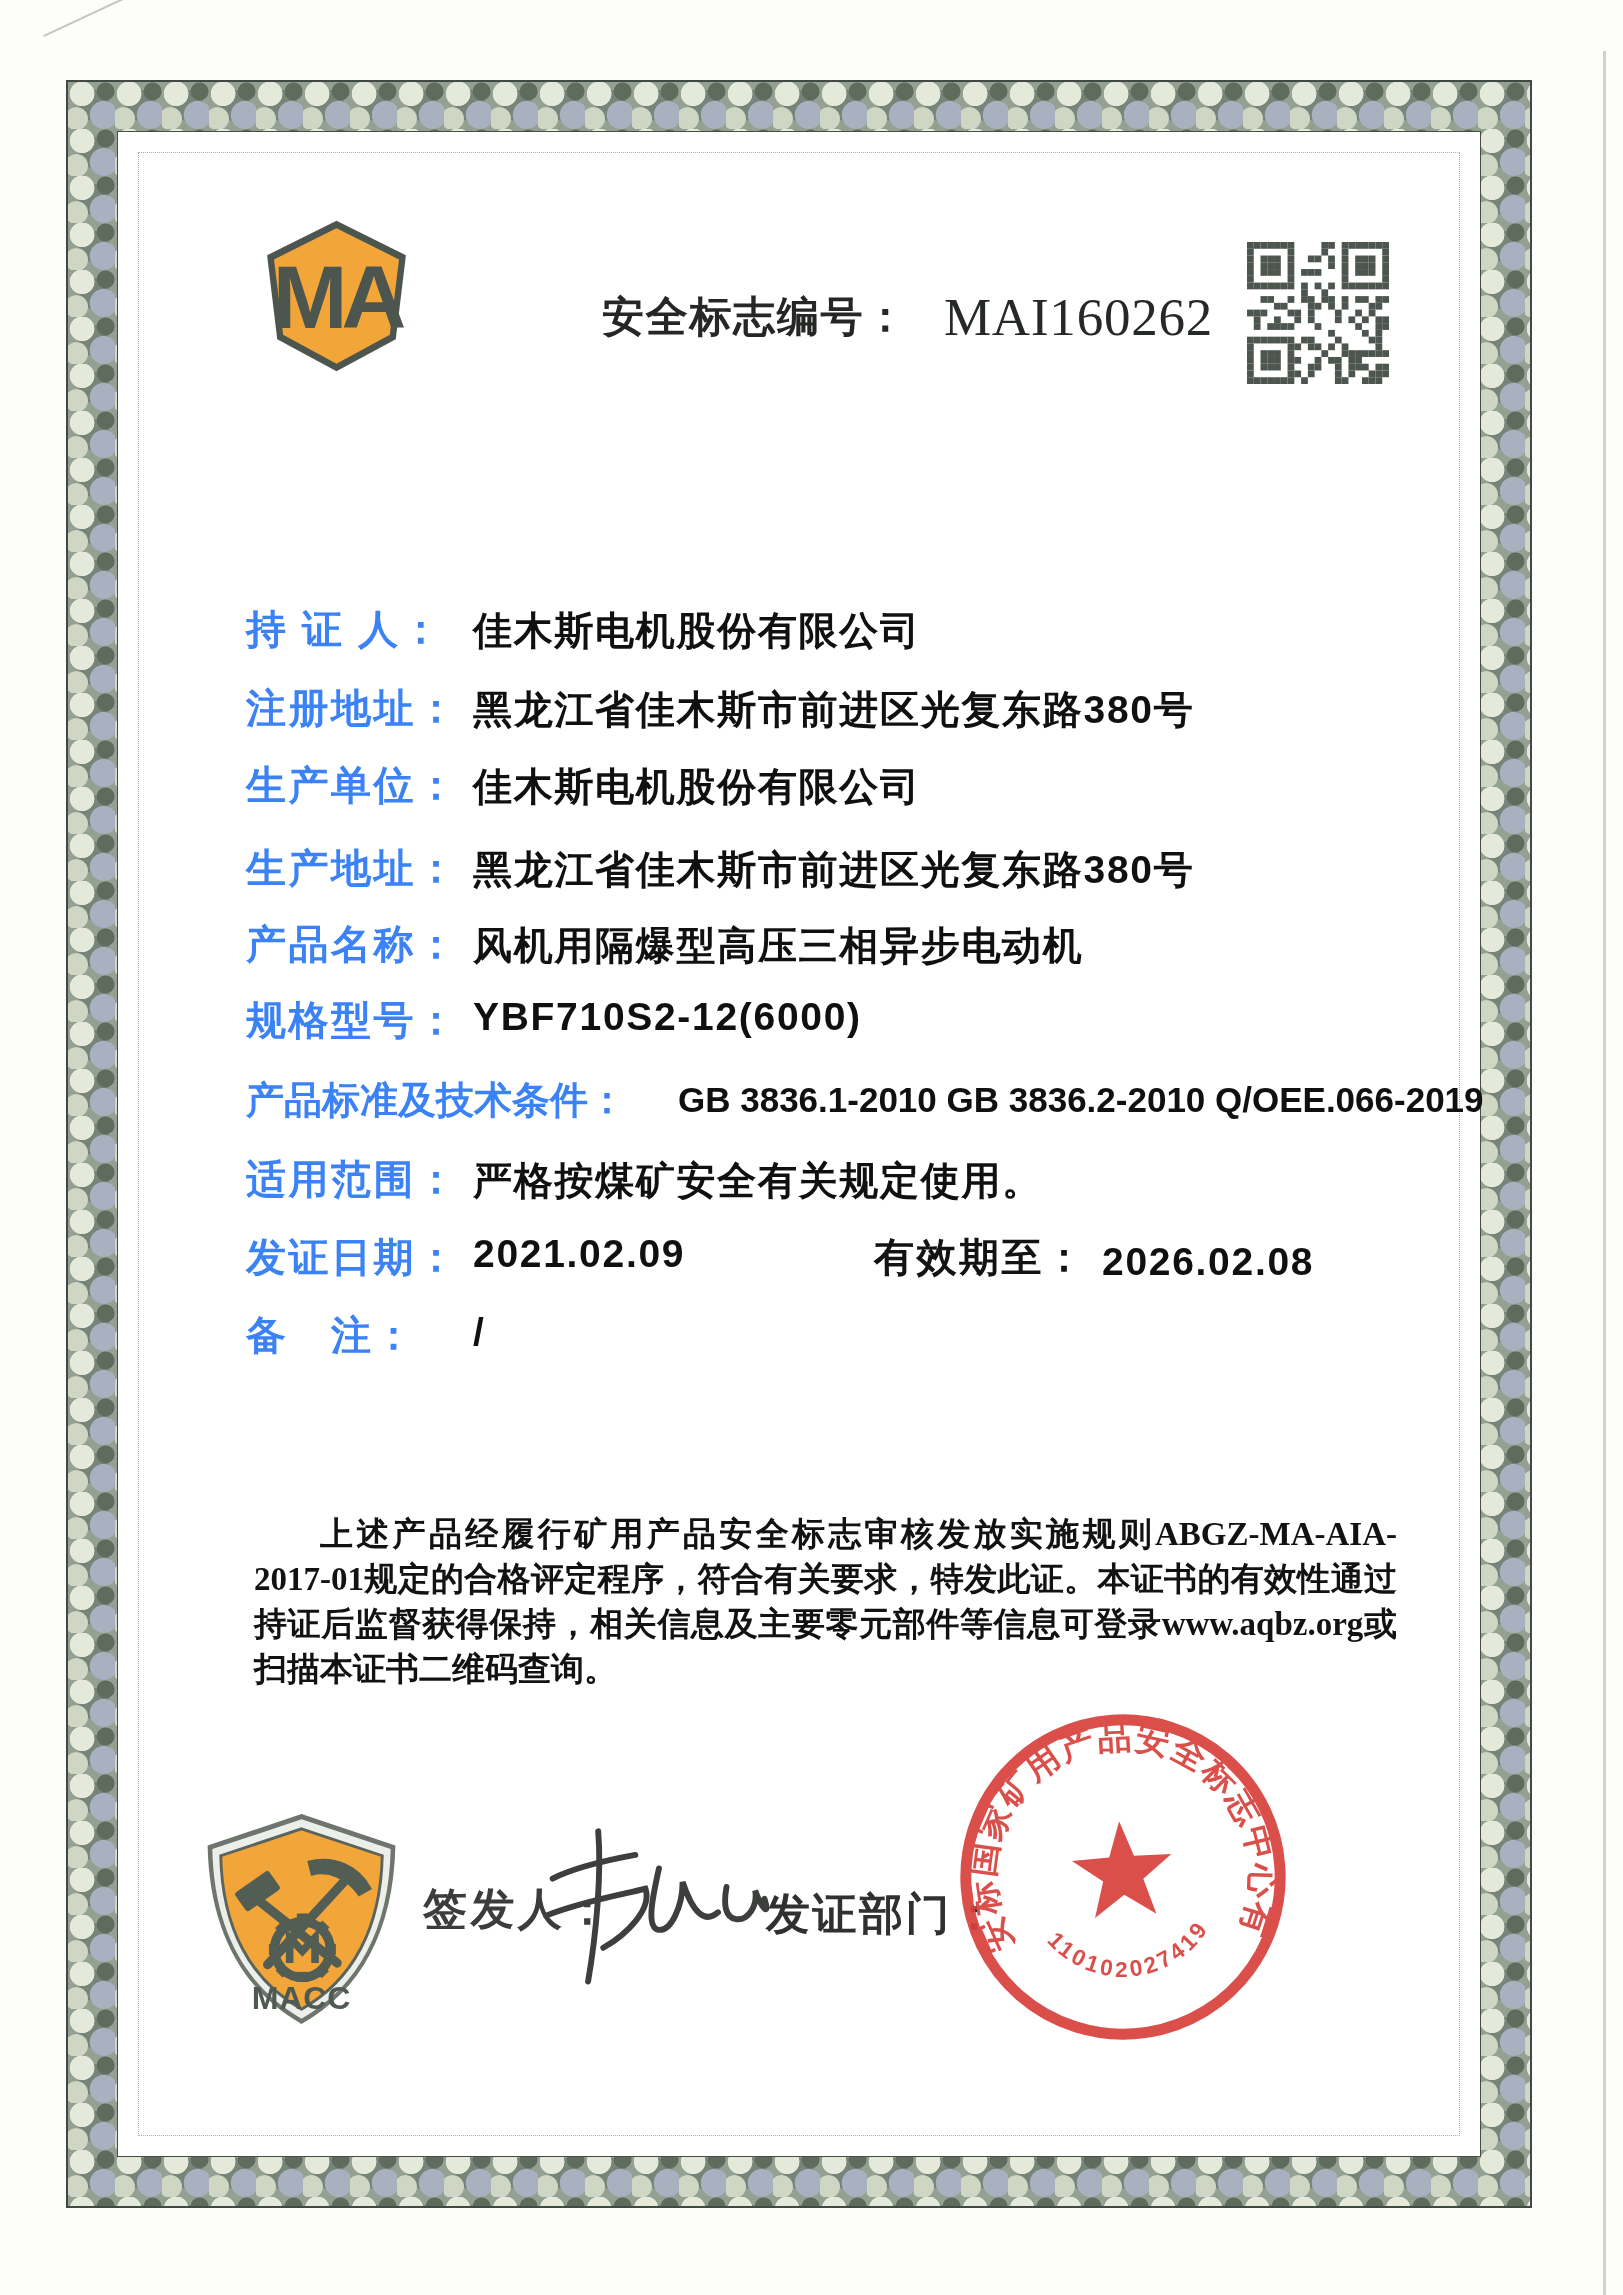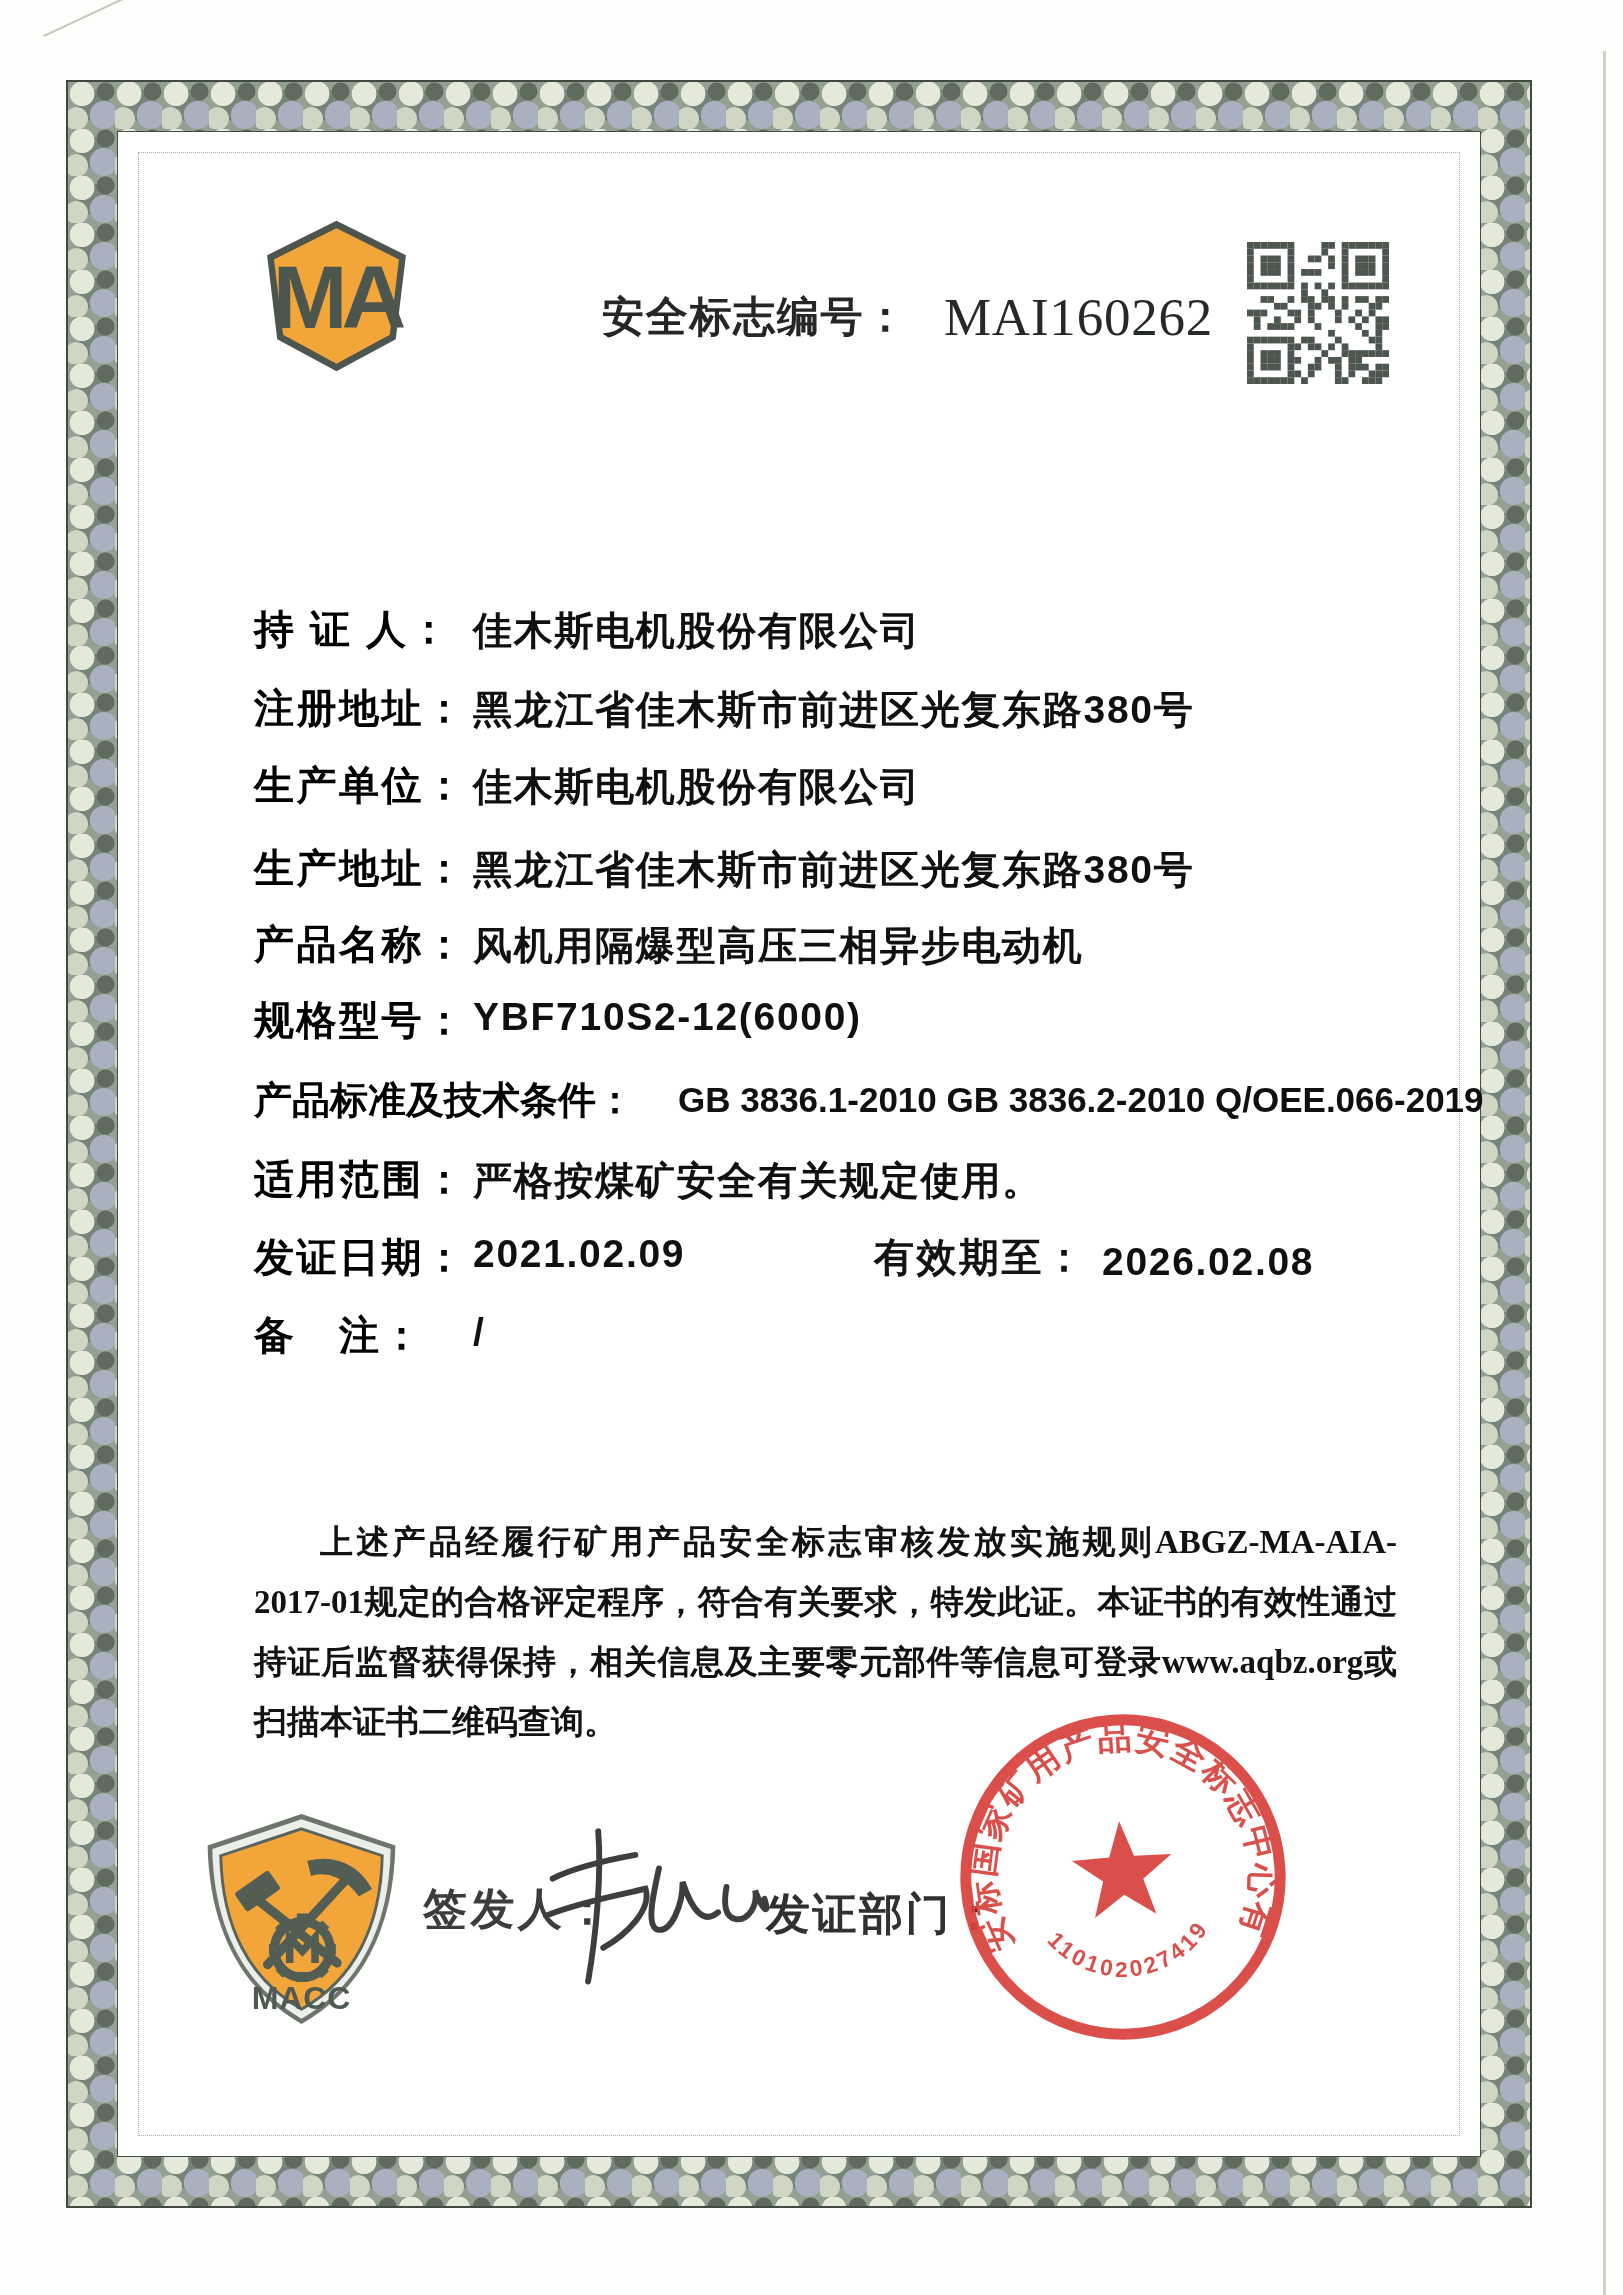--- a/index.html
+++ b/index.html
@@ -30,32 +30,32 @@
   .mark-row{position:absolute;left:602px;top:287px;white-space:nowrap;}
   .mark-label{font-size:42px;font-weight:700;letter-spacing:1.7px;color:#242724;vertical-align:middle;}
   .mark-number{font-family:"Liberation Serif",serif;font-size:53px;letter-spacing:0.8px;color:#262a27;margin-left:36px;vertical-align:middle;}
   .qr{position:absolute;left:1247px;top:242px;width:142px;height:142px;}
   .cert-title{
     position:absolute;left:0;top:424px;width:1623px;text-align:center;
     font-size:95px;font-weight:800;letter-spacing:6.8px;color:#46524a;
   }
   
   .row{position:absolute;left:238px;height:51px;white-space:nowrap;}
-  .row .lbl{position:absolute;left:16px;top:0;font-size:40px;font-weight:700;letter-spacing:2.5px;color:#000000;}
+  .row .lbl{position:absolute;left:8px;top:0;font-size:40px;font-weight:700;letter-spacing:2.5px;color:#3b82f6;}
   .row .val{position:absolute;left:235px;top:1.7px;font-size:39px;font-weight:700;letter-spacing:1.7px;color:#101010;}
   .row-wide .lbl{font-size:38px;letter-spacing:0;}
   .row-wide .val{left:440px;top:5px;font-size:35px;letter-spacing:0;}
   .r1{top:602px}.r2{top:681px}.r3{top:758px}.r4{top:841px}.r5{top:917px}
   .r6{top:993px}.r7{top:1075px}.r8{top:1152px}.r9{top:1230px}.r10{top:1308px}
   .date-lbl2{position:absolute;left:636px;top:0;font-size:40px;font-weight:700;letter-spacing:2.5px;color:#131313;}
   .date-val2{position:absolute;left:864px;top:1.7px;font-size:39px;font-weight:700;letter-spacing:1.7px;color:#101010;margin-top:8px;}
   
   .statement{
     position:absolute;left:254px;top:1512px;width:1143px;
-    font-family:"Liberation Serif",serif;font-size:33px;line-height:60px;
+    font-family:"Liberation Serif",serif;font-size:33px;line-height:45px;
     text-align:justify;text-indent:66px;color:#121212;font-weight:600;
   }
   
   .macc-logo{position:absolute;left:200px;top:1808px;width:203px;height:222px;}
   .signer-label{position:absolute;left:423px;top:1880px;font-size:44px;font-weight:700;letter-spacing:3.4px;color:#3a3d3a;}
   .signature{position:absolute;left:517px;top:1806px;width:262px;height:211px;}
   .issuer-label{position:absolute;left:766px;top:1885px;font-size:44px;font-weight:700;letter-spacing:2.5px;color:#2e312e;}
   .seal{position:absolute;left:954px;top:1708px;width:338px;height:338px;opacity:.93;}
 </style>
 </head>

